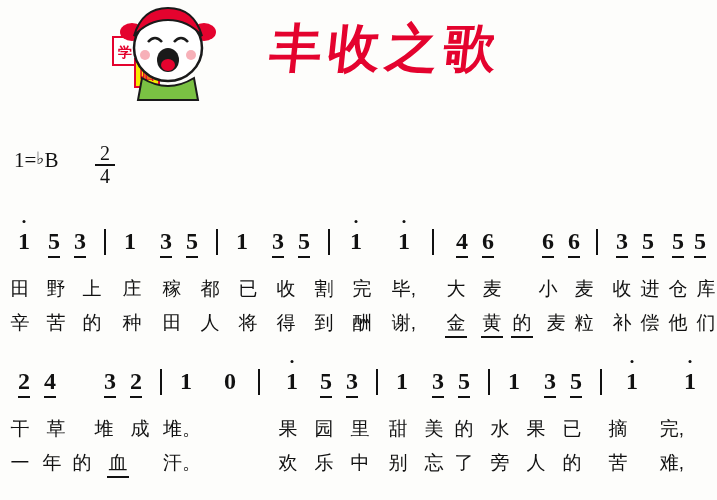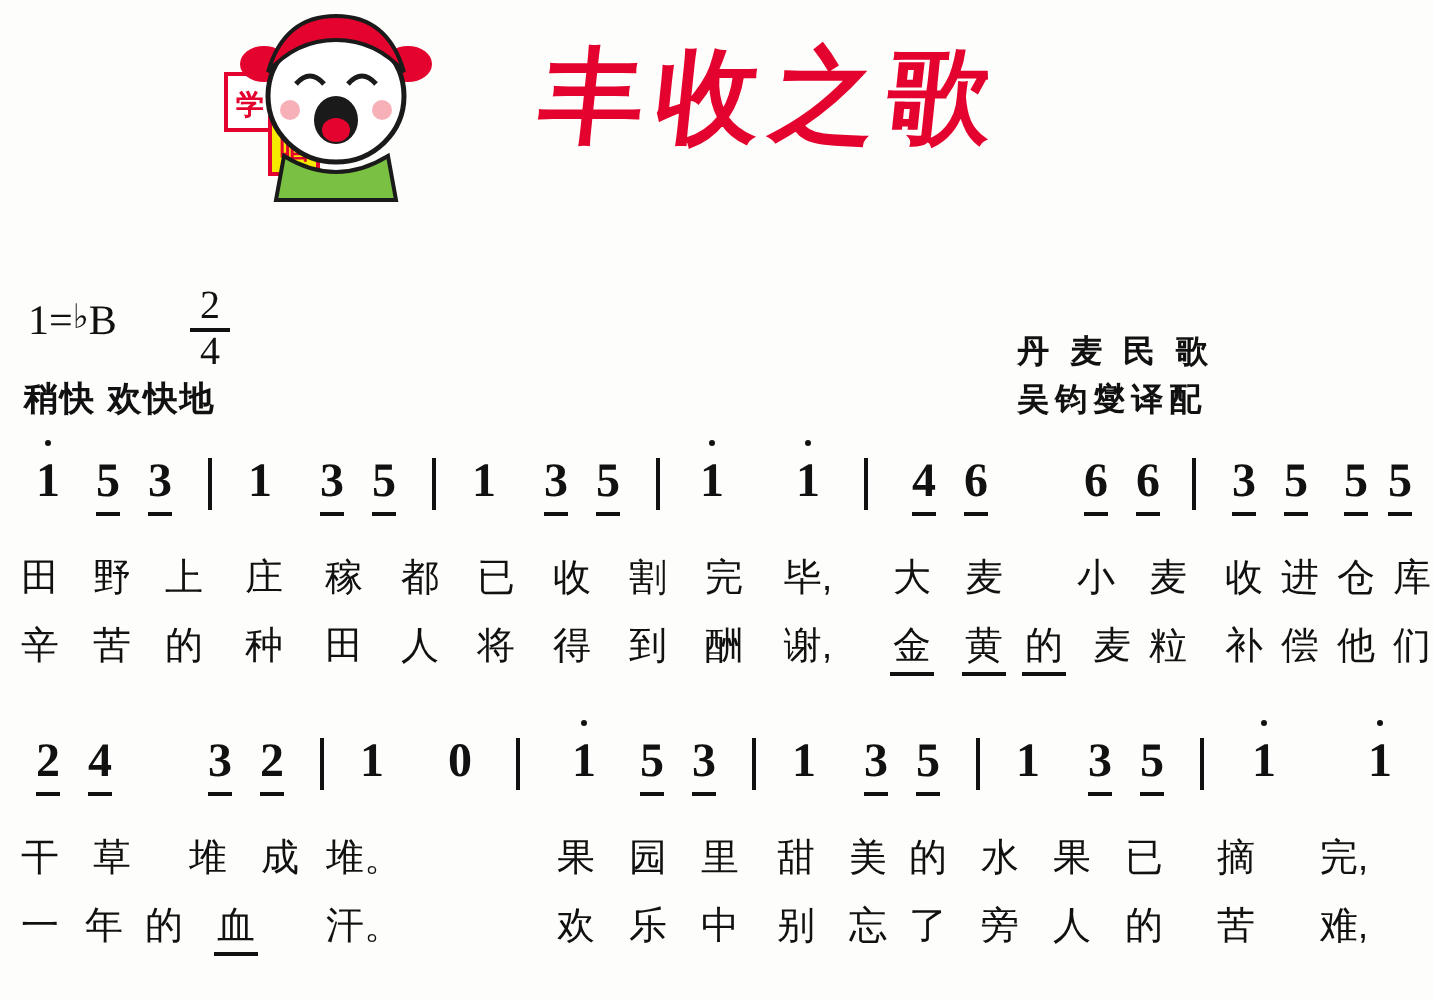--- a/index.html
+++ b/index.html
@@ -224,26 +224,21 @@
   <div class="keysig">
     <span>1=</span><span class="flat">♭</span><span>B</span>
   </div>
 
   <div class="meter">
     <span class="num">2</span>
     <span class="bar"></span>
     <span class="den">4</span>
   </div>
 
-  <div class="tempo">稍快 欢快地</div>
-
-  <div class="composer">
-    <div>丹 麦 民 歌</div>
-    <div>吴钧燮译配</div>
-  </div>
+
 
   <div class="system sys1">
     <div class="notes">
         <span class="tok" style="left: 18px;"><span class="num">1<span class="dot-above"></span></span></span>
         <span class="tok" style="left: 48px;"><span class="num">5<span class="underline1"></span></span></span>
         <span class="tok" style="left: 74px;"><span class="num">3<span class="underline1"></span></span></span>
         <div class="barline" style="left: 104px;"></div>
         <span class="tok" style="left: 124px;"><span class="num">1</span></span>
         <span class="tok" style="left: 160px;"><span class="num">3<span class="underline1"></span></span></span>
         <span class="tok" style="left: 186px;"><span class="num">5<span class="underline1"></span></span></span>

